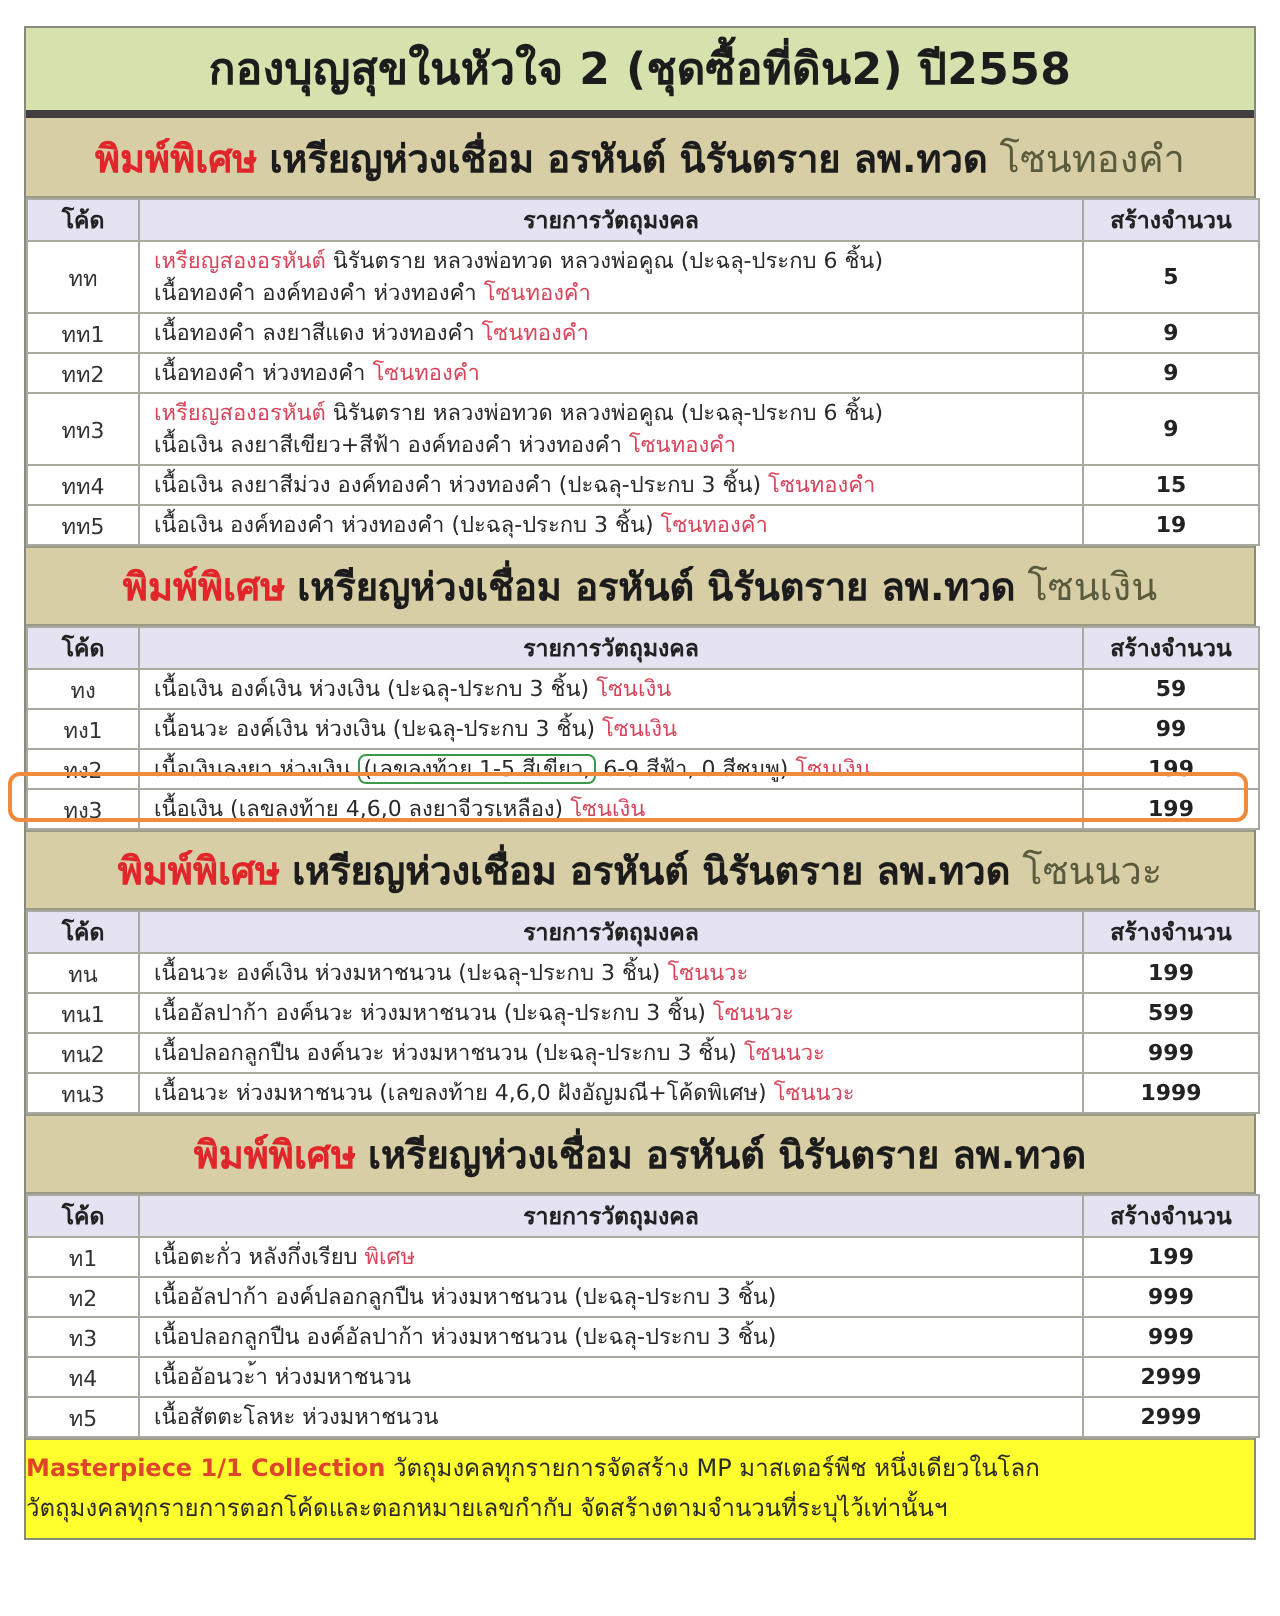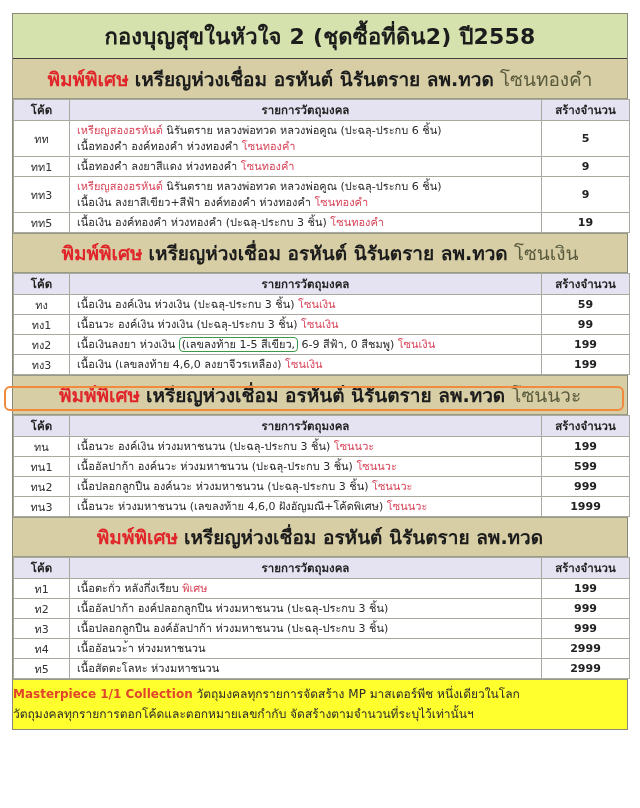--- a/index.html
+++ b/index.html
@@ -3,21 +3,21 @@
 <meta charset="utf-8">
 <style>
   * { box-sizing: border-box; margin: 0; padding: 0; }
   html, body { width: 640px; height: 808px; background: #ffffff; overflow: hidden; }
   body { font-family: "DejaVu Sans", "Liberation Sans", sans-serif; color: #222; }
   .sheet {
     position: absolute; left: 12px; top: 13px; width: 616px;
     border: 1px solid #8a8a7a; background: #fff;
   }
   .title-row {
-    height: 45px; background: #d5e2ad; border-bottom: 1px solid #404040;
+    height: 45px; background: #d5e2ad; border-bottom: 4px solid #404040;
     display: flex; align-items: center; justify-content: center;
     font-size: 22px; font-weight: bold; color: #1c1c1c; letter-spacing: 0.2px;
   }
   .section-head {
     height: 40px; background: #d7cea5; border-bottom: 1px solid #9a9a86;
     border-top: 1px solid #9a9a86;
     display: flex; align-items: center; justify-content: center;
     font-size: 19px; font-weight: bold; color: #1c1c1c; white-space: nowrap;
   }
   .section-head .special { color: #e0262a; margin-right: 6px; }
@@ -79,29 +79,39 @@
         <span class="red">เหรียญสองอรหันต์</span><span> นิรันตราย หลวงพ่อทวด หลวงพ่อคูณ (ปะฉลุ-ประกบ 6 ชิ้น)</span><br>
         <span>เนื้อทองคำ องค์ทองคำ ห่วงทองคำ </span><span class="red">โซนทองคำ</span>
       </td>
       <td class="qty">5</td>
     </tr>
     <tr>
       <td class="code">ทท1</td>
       <td class="desc"><span>เนื้อทองคำ ลงยาสีแดง ห่วงทองคำ </span><span class="red">โซนทองคำ</span></td>
       <td class="qty">9</td>
     </tr>
+    <tr>
+      <td class="code">ทท2</td>
+      <td class="desc"><span>เนื้อทองคำ ห่วงทองคำ </span><span class="red">โซนทองคำ</span></td>
+      <td class="qty">9</td>
+    </tr>
     <tr class="tall">
       <td class="code">ทท3</td>
       <td class="desc">
         <span class="red">เหรียญสองอรหันต์</span><span> นิรันตราย หลวงพ่อทวด หลวงพ่อคูณ (ปะฉลุ-ประกบ 6 ชิ้น)</span><br>
         <span>เนื้อเงิน ลงยาสีเขียว+สีฟ้า องค์ทองคำ ห่วงทองคำ </span><span class="red">โซนทองคำ</span>
       </td>
       <td class="qty">9</td>
     </tr>
     <tr>
+      <td class="code">ทท4</td>
+      <td class="desc"><span>เนื้อเงิน ลงยาสีม่วง องค์ทองคำ ห่วงทองคำ (ปะฉลุ-ประกบ 3 ชิ้น) </span><span class="red">โซนทองคำ</span></td>
+      <td class="qty">15</td>
+    </tr>
+    <tr>
       <td class="code">ทท5</td>
       <td class="desc"><span>เนื้อเงิน องค์ทองคำ ห่วงทองคำ (ปะฉลุ-ประกบ 3 ชิ้น) </span><span class="red">โซนทองคำ</span></td>
       <td class="qty">19</td>
     </tr>
   </tbody>
     </table>
 
   <div class="section-head">
     <span class="special">พิมพ์พิเศษ</span>
     <span>เหรียญห่วงเชื่อม อรหันต์ นิรันตราย ลพ.ทวด</span>

